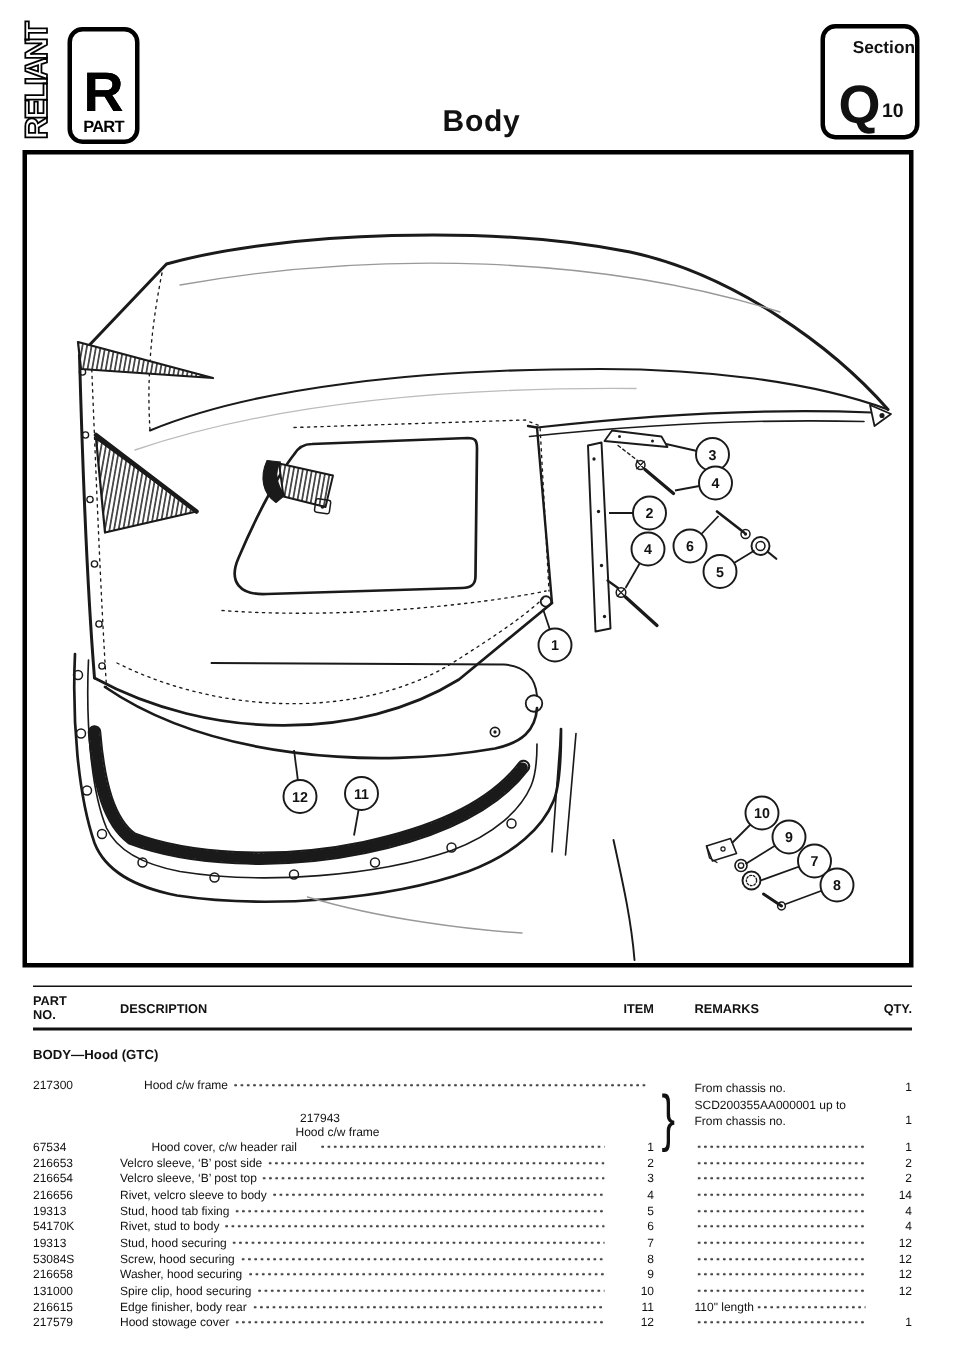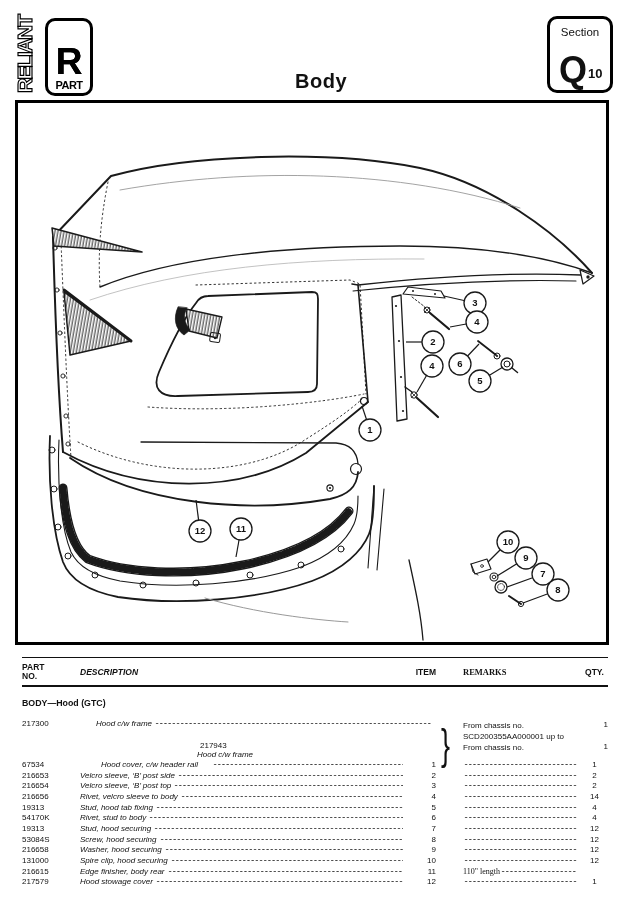--- a/index.html
+++ b/index.html
@@ -14,42 +14,42 @@
     font-weight:800;font-size:21px;letter-spacing:-2px;color:#fff;
     -webkit-text-stroke:1.2px #000;text-transform:uppercase;}
   .rpart-box{position:absolute;left:45px;top:18px;width:42px;height:72px;
     border:3.5px solid #000;border-radius:10px;background:#fff;
     display:flex;flex-direction:column;align-items:center;justify-content:flex-end;}
   .rpart-box .big-r{font-size:37px;font-weight:900;line-height:34px;color:#000;
     text-shadow:0 0 0 #000;}
   .rpart-box .part{font-size:11px;font-weight:900;letter-spacing:-0.5px;margin-bottom:2px;color:#000;}
   .section-box{position:absolute;left:547px;top:16px;width:60px;height:71px;
     border:3px solid #000;border-radius:10px;background:#fff;}
-  .section-box .sec{font-size:11.5px;font-weight:400;text-align:center;margin-top:7px;}
+  .section-box .sec{font-size:11.5px;font-weight:700;text-align:right;margin-top:7px;}
   .section-box .q{position:absolute;left:9px;bottom:2px;font-size:36px;font-weight:800;line-height:36px;}
   .section-box .qsub{position:absolute;left:38px;bottom:9px;font-size:13px;font-weight:800;}
   .page-title{position:absolute;left:0;top:70px;width:642px;text-align:center;
     font-size:20px;font-weight:800;letter-spacing:0.5px;}
 
   
   .fig-box{position:absolute;left:15px;top:100px;width:594px;height:545px;
     border:3px solid #000;background:#fff;box-sizing:border-box;}
   .fig-box svg{position:absolute;left:-3px;top:-3px;}
 
   
   .table-wrap{position:absolute;left:22px;top:655px;width:586px;height:240px;font-size:8px;}
   .thead{position:absolute;top:2px;left:0;right:0;height:30px;
     border-top:1.5px solid #111;border-bottom:2px solid #111;
     display:flex;align-items:center;box-sizing:border-box;font-weight:700;font-size:8.5px;}
   .c-pn{width:58px;flex:none;}
-  .c-desc{flex:1 1 auto;display:flex;align-items:flex-start;min-width:0;font-style:italic;}
+  .c-desc{flex:1 1 auto;display:flex;align-items:flex-start;min-width:0;}
   .c-item{width:28px;flex:none;text-align:right;}
   .c-sp{width:27px;flex:none;}
-  .c-rem{width:118px;flex:none;display:flex;align-items:center;font-family:Liberation Serif, serif;}
-  .c-qty{width:27px;flex:none;text-align:center;}
+  .c-rem{width:118px;flex:none;display:flex;align-items:center;}
+  .c-qty{width:27px;flex:none;text-align:right;}
   .pn2{line-height:9px;}
   .sec-head{position:absolute;top:43px;left:0;font-weight:800;font-size:8.8px;}
   .framegrp{position:absolute;top:64px;left:0;right:0;height:44px;}
   .frow{position:absolute;left:0;width:414px;display:flex;align-items:center;}
   .frow .c-desc{flex:1;}
   .brace{position:absolute;left:419px;top:0px;font-size:27px;font-weight:400;
     transform:scaleY(1.55);transform-origin:top;line-height:34px;}
   .frem{position:absolute;left:441px;top:1px;line-height:11px;width:130px;}
   .fqty{position:absolute;right:0;width:27px;text-align:right;}
   .items{position:absolute;top:104px;left:0;right:0;}

